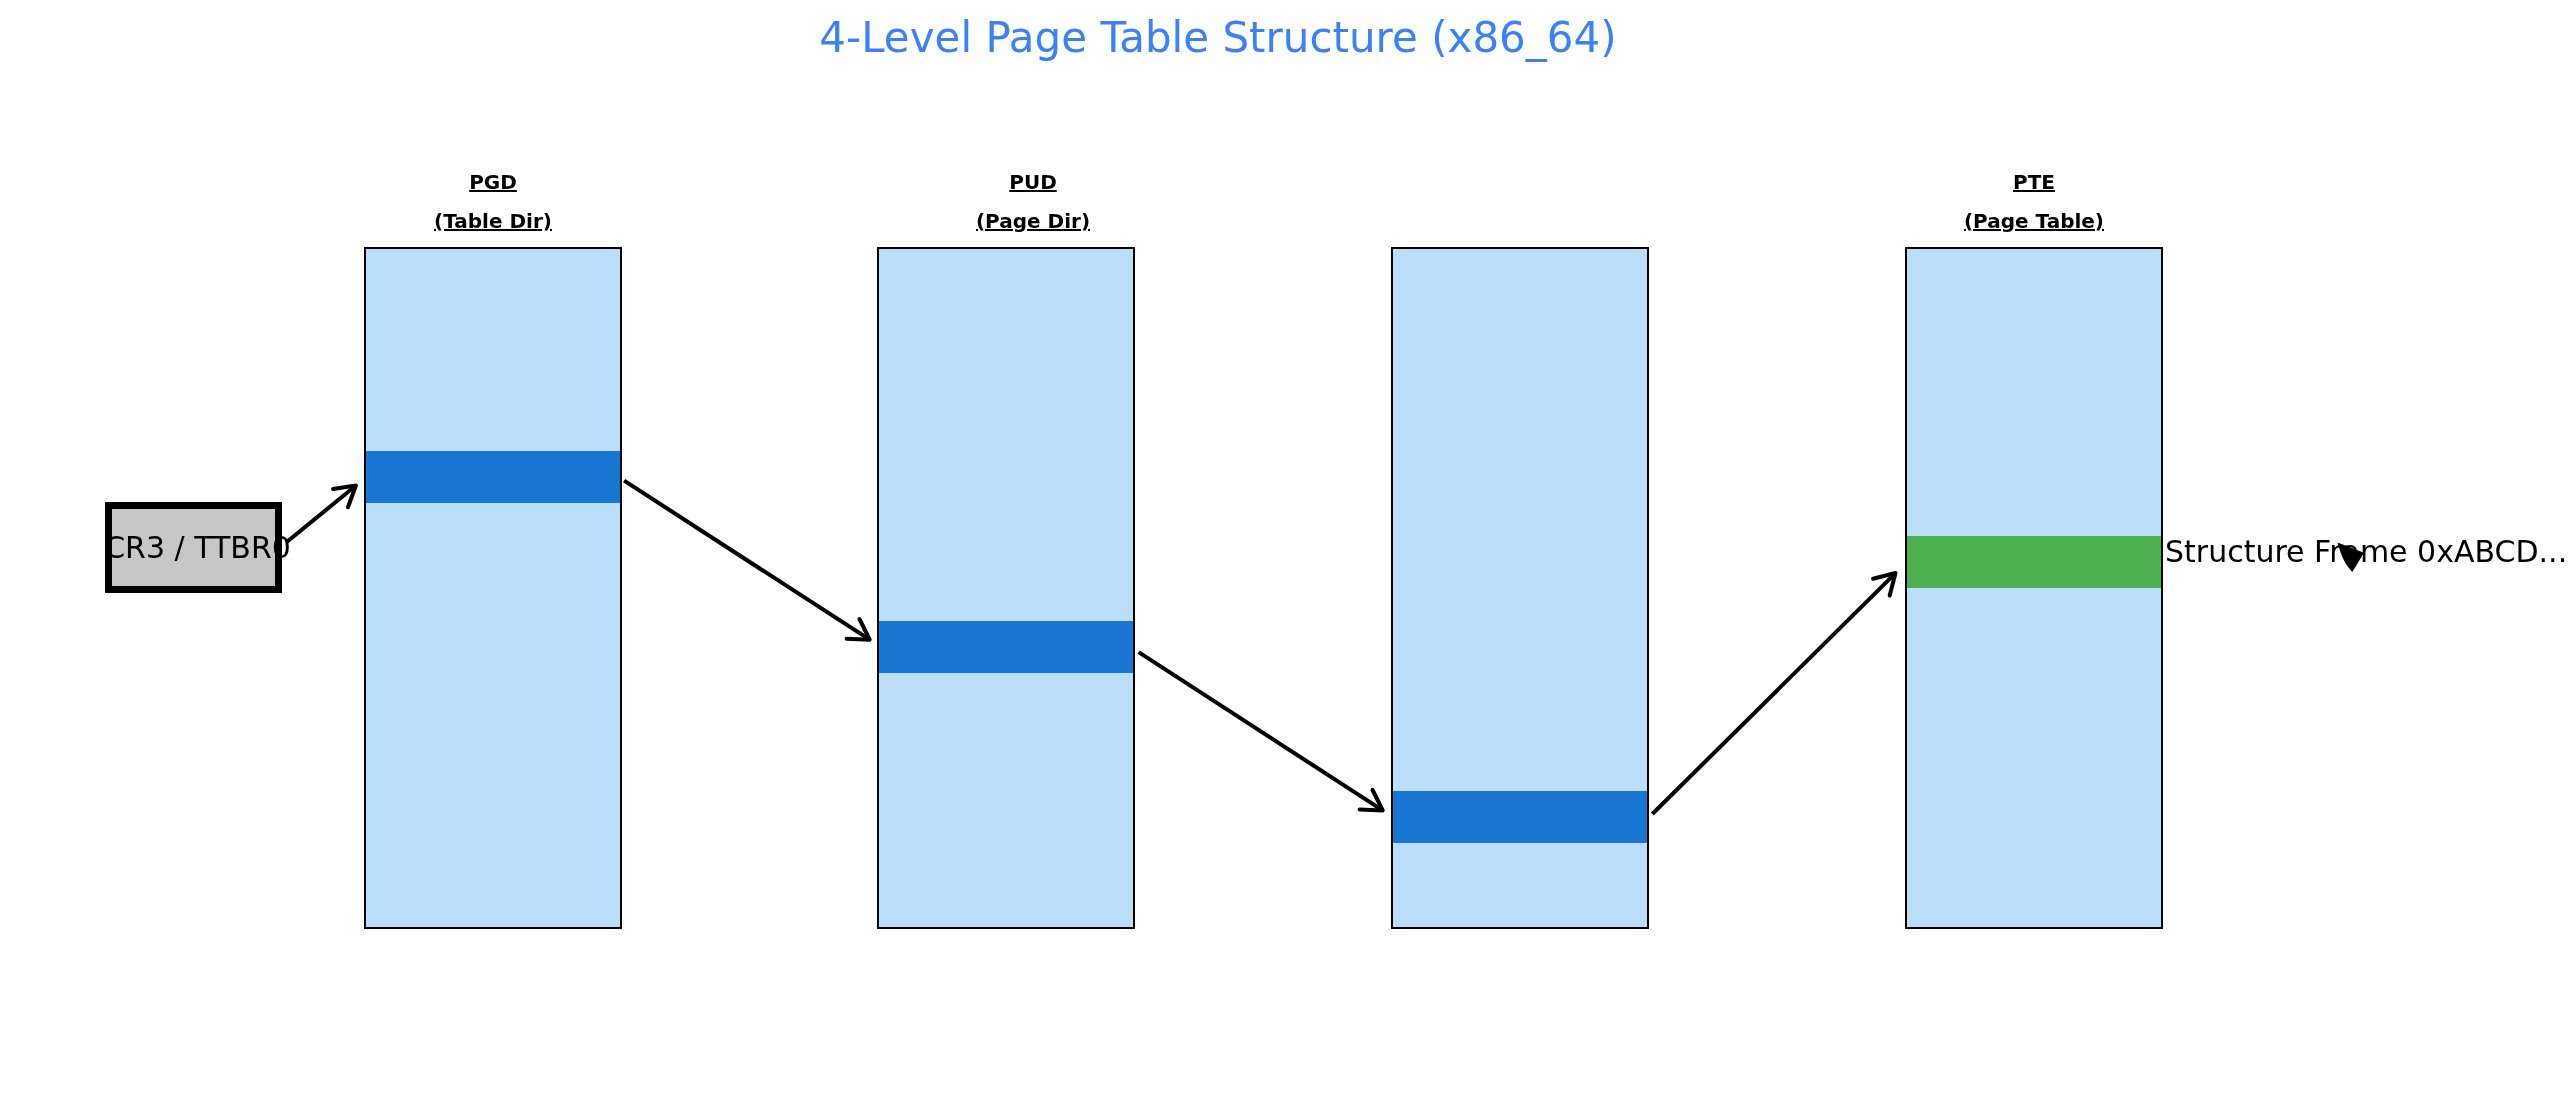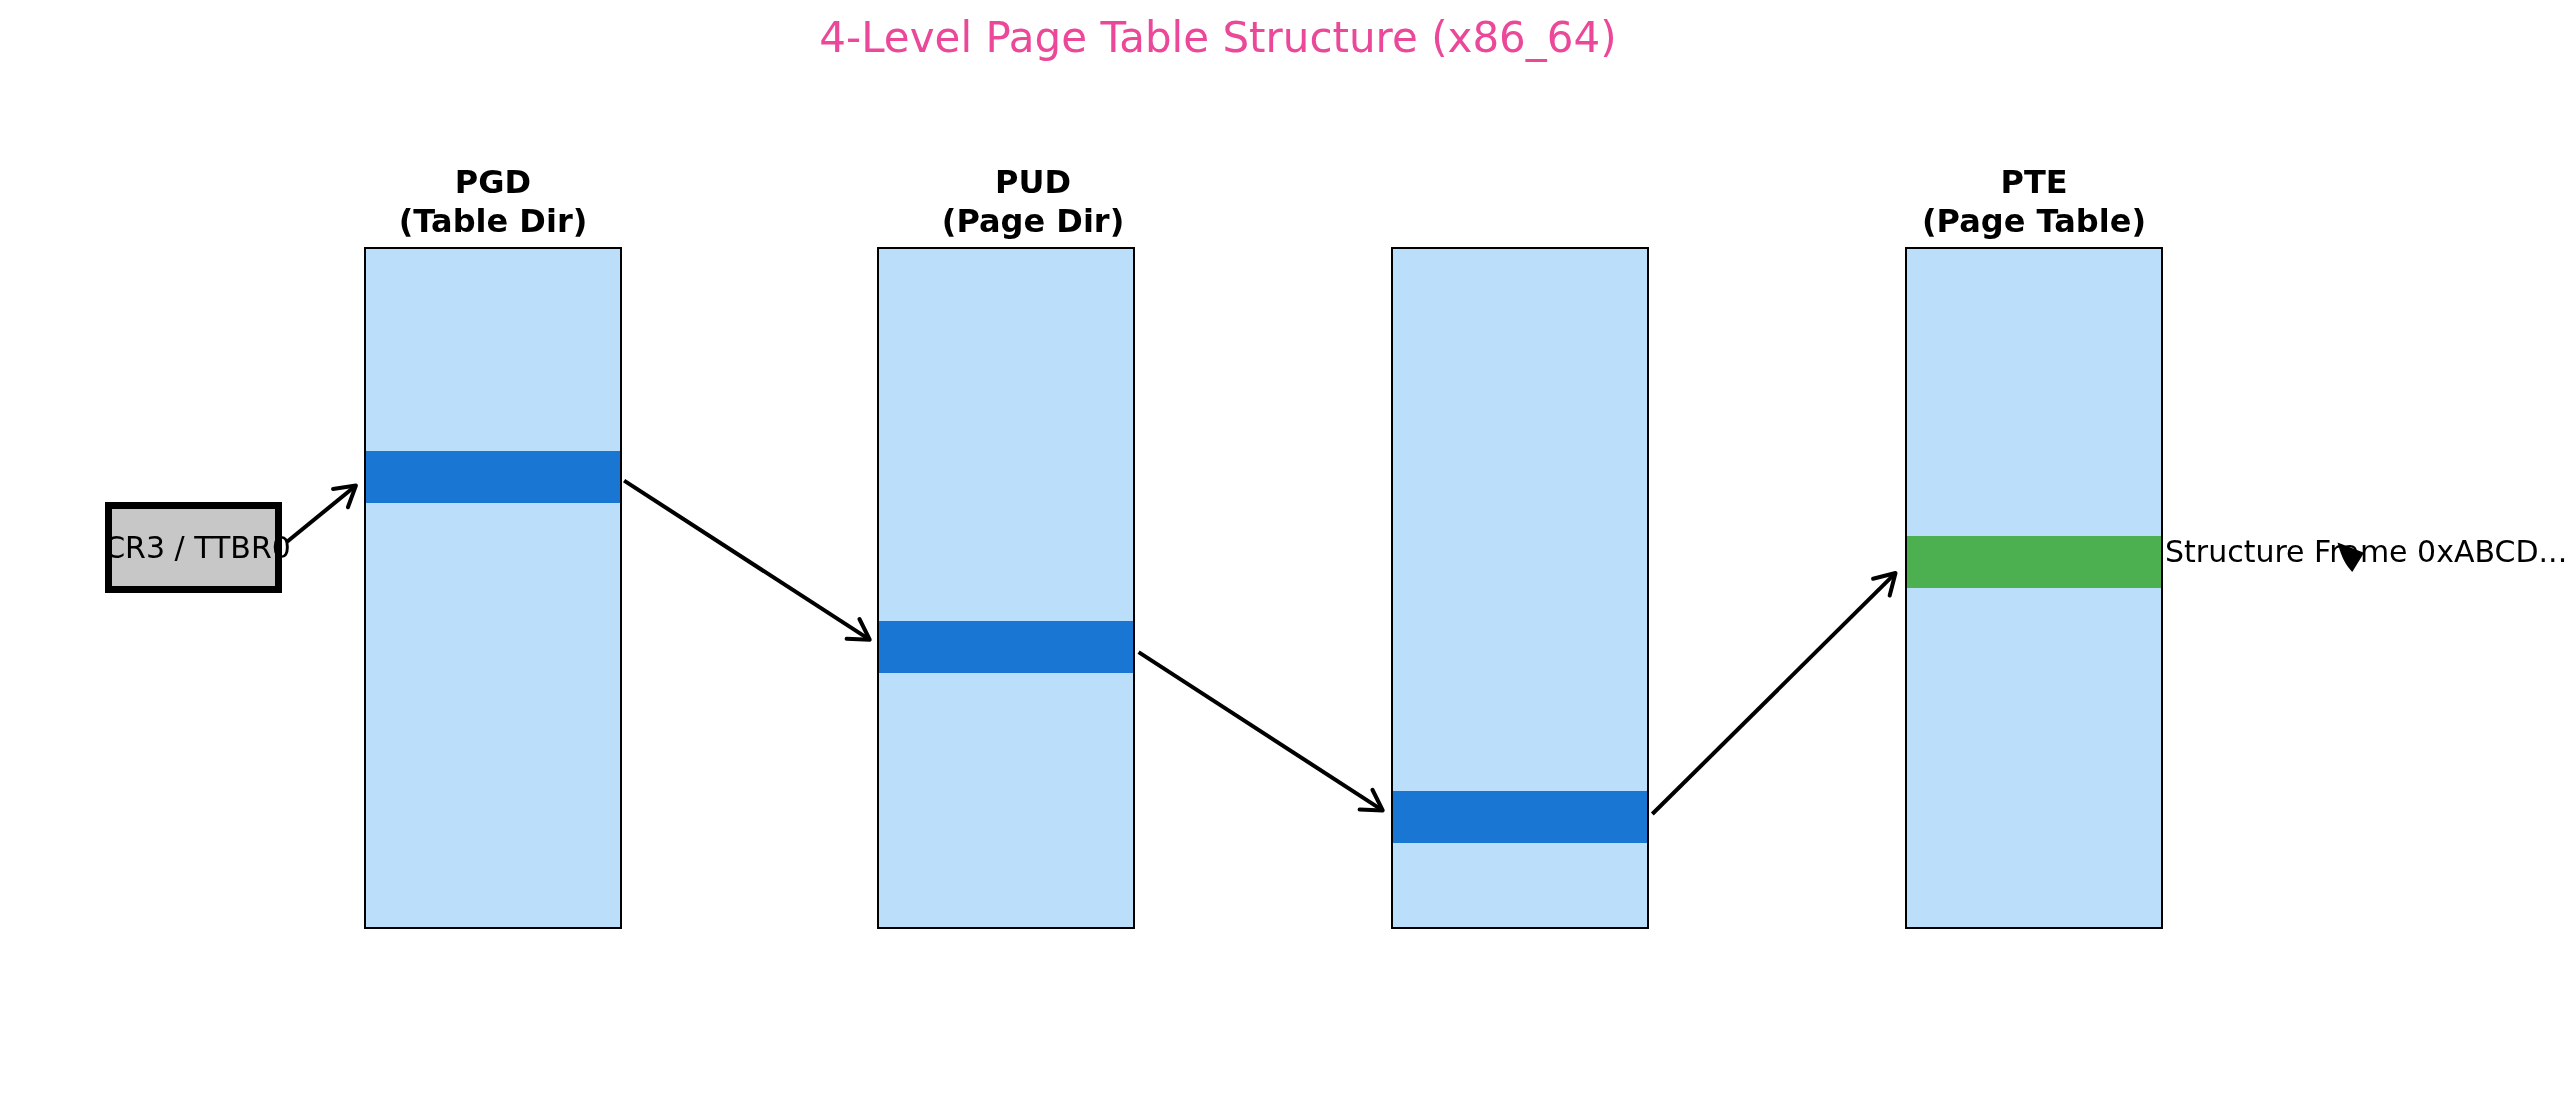--- a/index.html
+++ b/index.html
@@ -15,33 +15,34 @@
     background: #ffffff;
     overflow: hidden;
   }
   .figure-title {
     position: absolute;
     top: 11.8px;
     left: 1218px;
     transform: translateX(-50%);
     font-size: 42px;
     line-height: 1.25;
-    color: #ec4899;
+    color: #3b82f6;
     white-space: nowrap;
   }
   .level-header {
     position: absolute;
     top: 163px;
     width: 258px;
     text-align: center;
     font-weight: bold;
-    font-size: 32px;
+    font-size: 20px;
     line-height: 39px;
     color: #000000;
     white-space: nowrap;
+    text-decoration: underline;
   }
   .table-rect {
     position: absolute;
     top: 247px;
     width: 258px;
     height: 682px;
     box-sizing: border-box;
     background: #BBDEFB;
     border: 2.9px solid #000000;
   }

